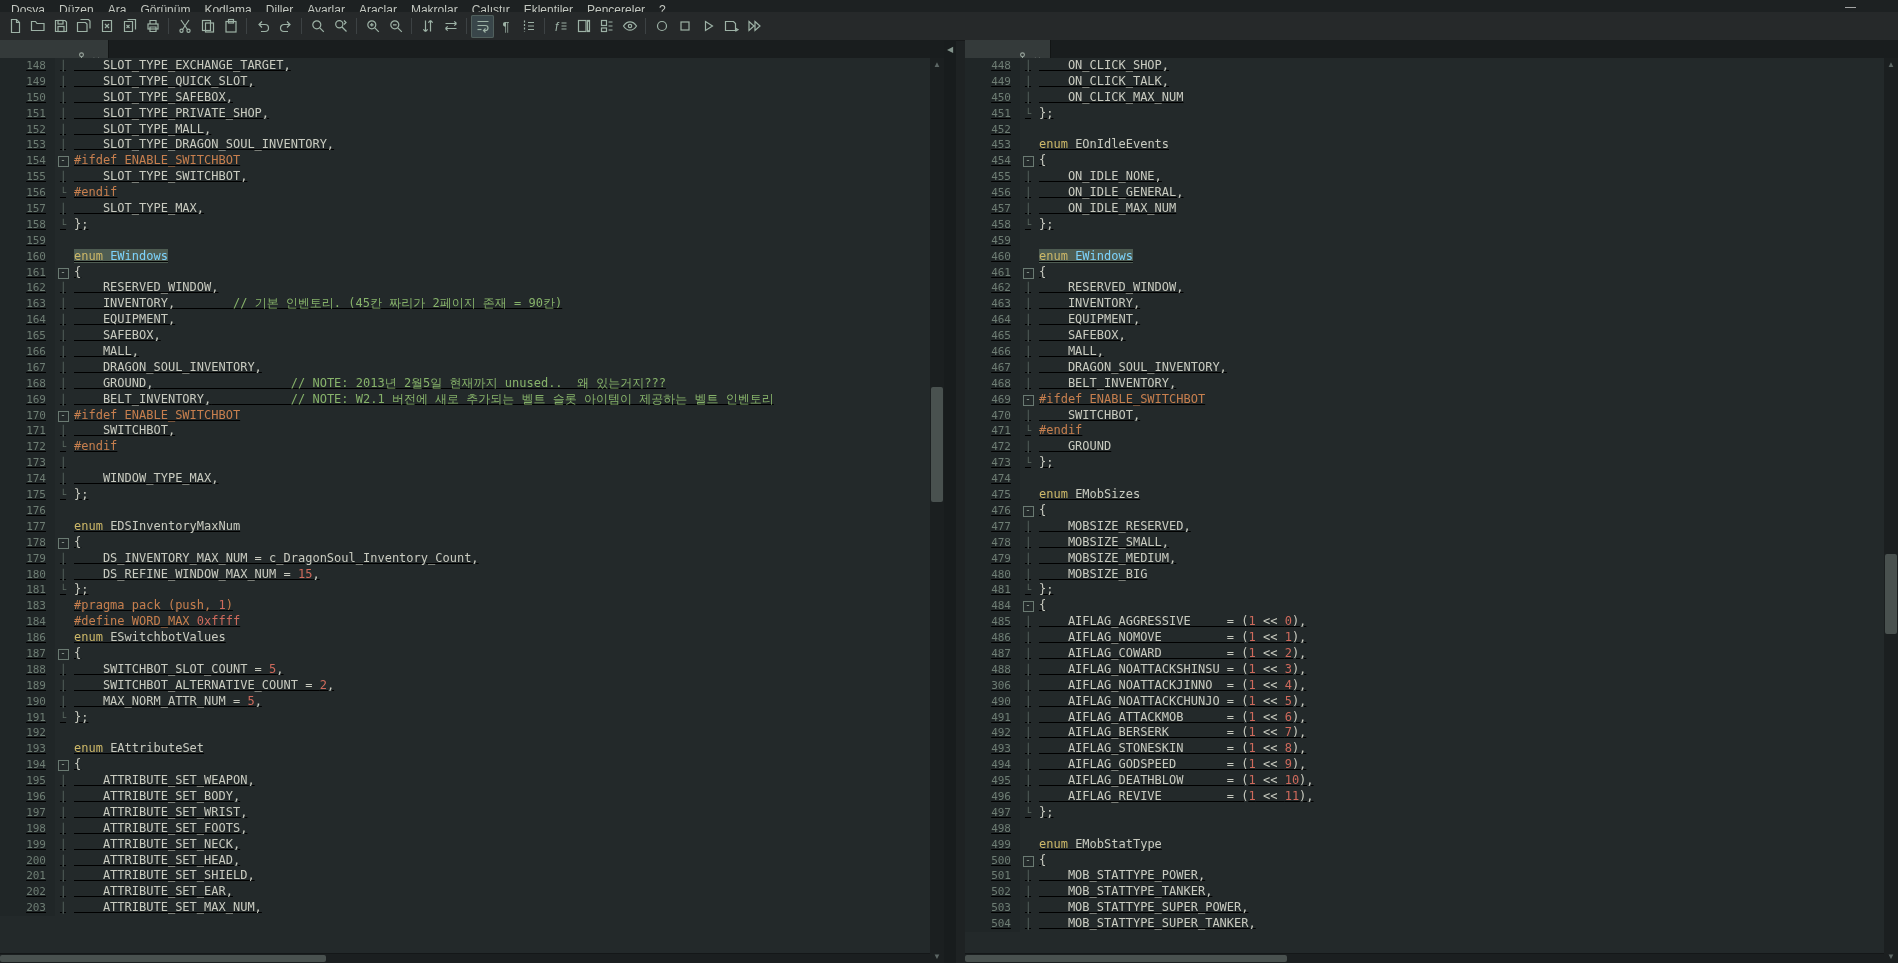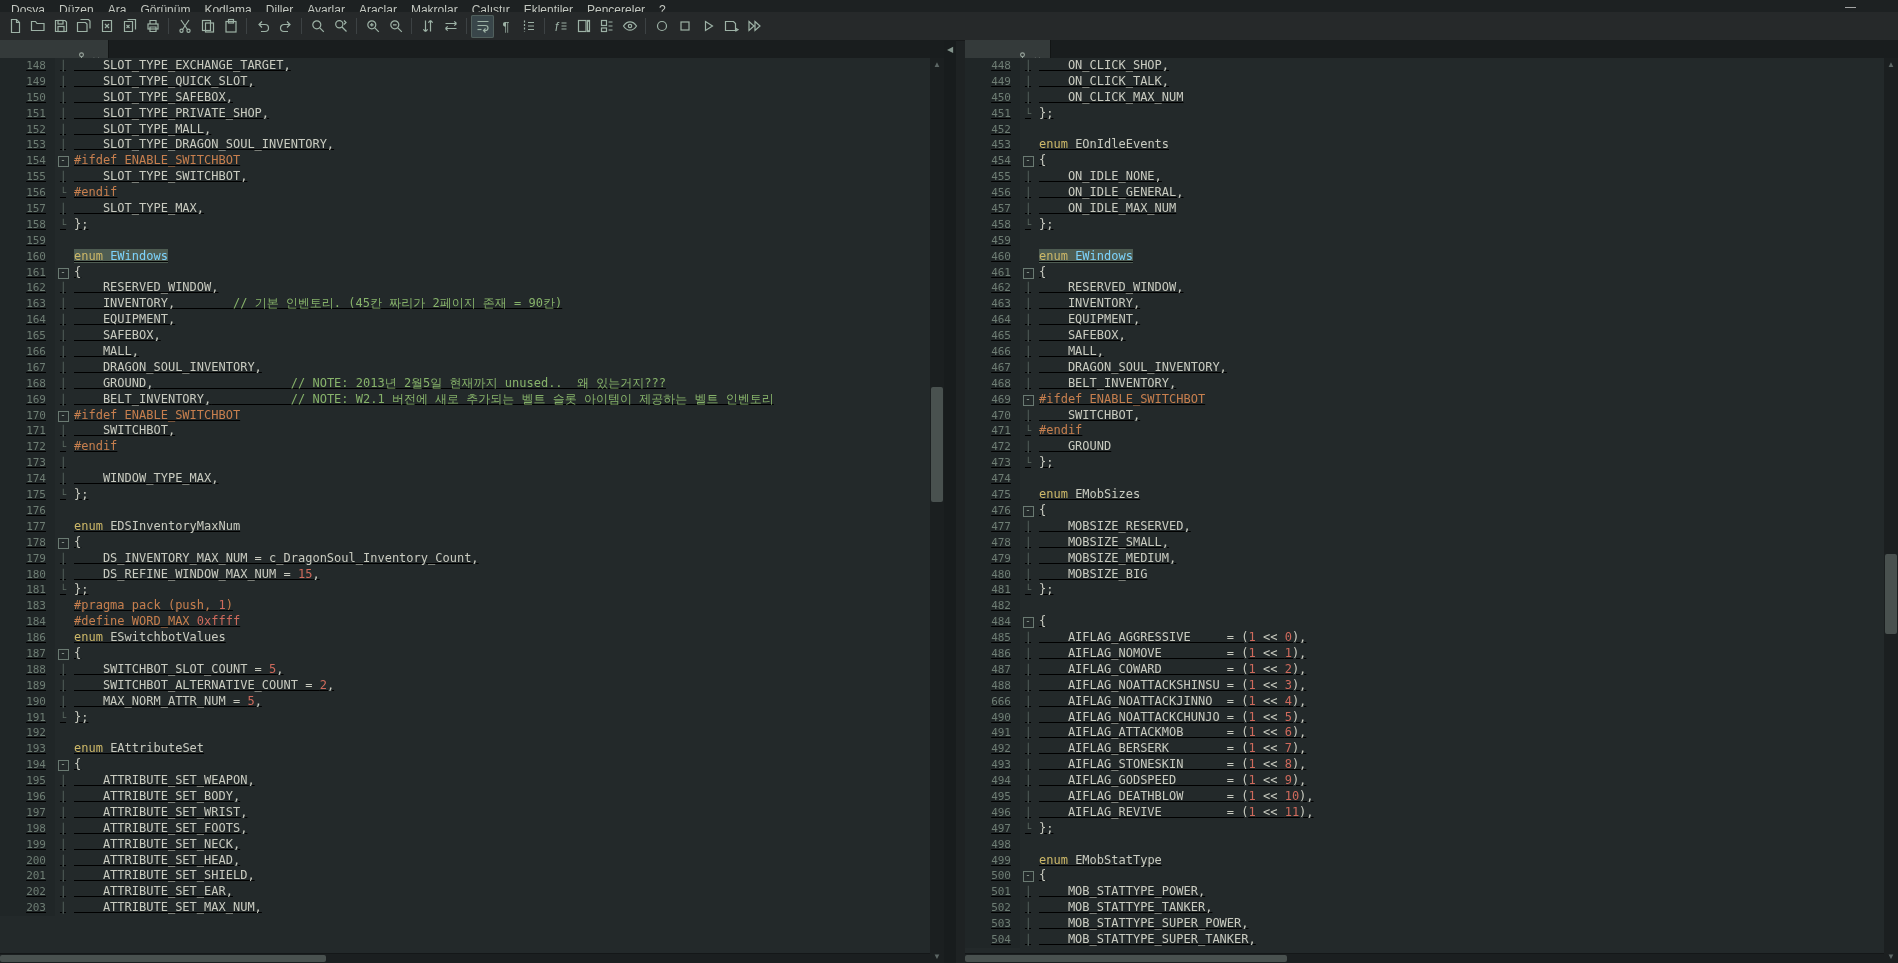--- a/index.html
+++ b/index.html
@@ -385,27 +385,26 @@
           <div class="row"><span class="ln">472</span><span class="fold">│</span><span class="code"><span class="s-d">    GROUND</span></span></div>
           <div class="row"><span class="ln">473</span><span class="fold">└</span><span class="code"><span class="s-d">};</span></span></div>
           <div class="row"><span class="ln">474</span><span class="fold"></span><span class="code"><span class="s-d"></span></span></div>
           <div class="row"><span class="ln">475</span><span class="fold"></span><span class="code"><span class="s-k">enum</span><span class="s-d"> EMobSizes</span></span></div>
           <div class="row"><span class="ln">476</span><span class="fold"><span class="fbox">-</span></span><span class="code"><span class="s-d">{</span></span></div>
           <div class="row"><span class="ln">477</span><span class="fold">│</span><span class="code"><span class="s-d">    MOBSIZE_RESERVED,</span></span></div>
           <div class="row"><span class="ln">478</span><span class="fold">│</span><span class="code"><span class="s-d">    MOBSIZE_SMALL,</span></span></div>
           <div class="row"><span class="ln">479</span><span class="fold">│</span><span class="code"><span class="s-d">    MOBSIZE_MEDIUM,</span></span></div>
           <div class="row"><span class="ln">480</span><span class="fold">│</span><span class="code"><span class="s-d">    MOBSIZE_BIG</span></span></div>
           <div class="row"><span class="ln">481</span><span class="fold">└</span><span class="code"><span class="s-d">};</span></span></div>
-          <div class="row"><span class="ln">482</span><span class="fold"></span><span class="code"><span class="s-d"></span></span></div>
           <div class="row"><span class="ln">484</span><span class="fold"><span class="fbox">-</span></span><span class="code"><span class="s-d">{</span></span></div>
           <div class="row"><span class="ln">485</span><span class="fold">│</span><span class="code"><span class="s-d">    AIFLAG_AGGRESSIVE     = (</span><span class="s-n">1</span><span class="s-d"> &lt;&lt; </span><span class="s-n">0</span><span class="s-d">),</span></span></div>
           <div class="row"><span class="ln">486</span><span class="fold">│</span><span class="code"><span class="s-d">    AIFLAG_NOMOVE         = (</span><span class="s-n">1</span><span class="s-d"> &lt;&lt; </span><span class="s-n">1</span><span class="s-d">),</span></span></div>
           <div class="row"><span class="ln">487</span><span class="fold">│</span><span class="code"><span class="s-d">    AIFLAG_COWARD         = (</span><span class="s-n">1</span><span class="s-d"> &lt;&lt; </span><span class="s-n">2</span><span class="s-d">),</span></span></div>
           <div class="row"><span class="ln">488</span><span class="fold">│</span><span class="code"><span class="s-d">    AIFLAG_NOATTACKSHINSU = (</span><span class="s-n">1</span><span class="s-d"> &lt;&lt; </span><span class="s-n">3</span><span class="s-d">),</span></span></div>
-          <div class="row"><span class="ln">666</span><span class="fold">│</span><span class="code"><span class="s-d">    AIFLAG_NOATTACKJINNO  = (</span><span class="s-n">1</span><span class="s-d"> &lt;&lt; </span><span class="s-n">4</span><span class="s-d">),</span></span></div>
+          <div class="row"><span class="ln">306</span><span class="fold">│</span><span class="code"><span class="s-d">    AIFLAG_NOATTACKJINNO  = (</span><span class="s-n">1</span><span class="s-d"> &lt;&lt; </span><span class="s-n">4</span><span class="s-d">),</span></span></div>
           <div class="row"><span class="ln">490</span><span class="fold">│</span><span class="code"><span class="s-d">    AIFLAG_NOATTACKCHUNJO = (</span><span class="s-n">1</span><span class="s-d"> &lt;&lt; </span><span class="s-n">5</span><span class="s-d">),</span></span></div>
           <div class="row"><span class="ln">491</span><span class="fold">│</span><span class="code"><span class="s-d">    AIFLAG_ATTACKMOB      = (</span><span class="s-n">1</span><span class="s-d"> &lt;&lt; </span><span class="s-n">6</span><span class="s-d">),</span></span></div>
           <div class="row"><span class="ln">492</span><span class="fold">│</span><span class="code"><span class="s-d">    AIFLAG_BERSERK        = (</span><span class="s-n">1</span><span class="s-d"> &lt;&lt; </span><span class="s-n">7</span><span class="s-d">),</span></span></div>
           <div class="row"><span class="ln">493</span><span class="fold">│</span><span class="code"><span class="s-d">    AIFLAG_STONESKIN      = (</span><span class="s-n">1</span><span class="s-d"> &lt;&lt; </span><span class="s-n">8</span><span class="s-d">),</span></span></div>
           <div class="row"><span class="ln">494</span><span class="fold">│</span><span class="code"><span class="s-d">    AIFLAG_GODSPEED       = (</span><span class="s-n">1</span><span class="s-d"> &lt;&lt; </span><span class="s-n">9</span><span class="s-d">),</span></span></div>
           <div class="row"><span class="ln">495</span><span class="fold">│</span><span class="code"><span class="s-d">    AIFLAG_DEATHBLOW      = (</span><span class="s-n">1</span><span class="s-d"> &lt;&lt; </span><span class="s-n">10</span><span class="s-d">),</span></span></div>
           <div class="row"><span class="ln">496</span><span class="fold">│</span><span class="code"><span class="s-d">    AIFLAG_REVIVE         = (</span><span class="s-n">1</span><span class="s-d"> &lt;&lt; </span><span class="s-n">11</span><span class="s-d">),</span></span></div>
           <div class="row"><span class="ln">497</span><span class="fold">└</span><span class="code"><span class="s-d">};</span></span></div>
           <div class="row"><span class="ln">498</span><span class="fold"></span><span class="code"><span class="s-d"></span></span></div>
           <div class="row"><span class="ln">499</span><span class="fold"></span><span class="code"><span class="s-k">enum</span><span class="s-d"> EMobStatType</span></span></div>

